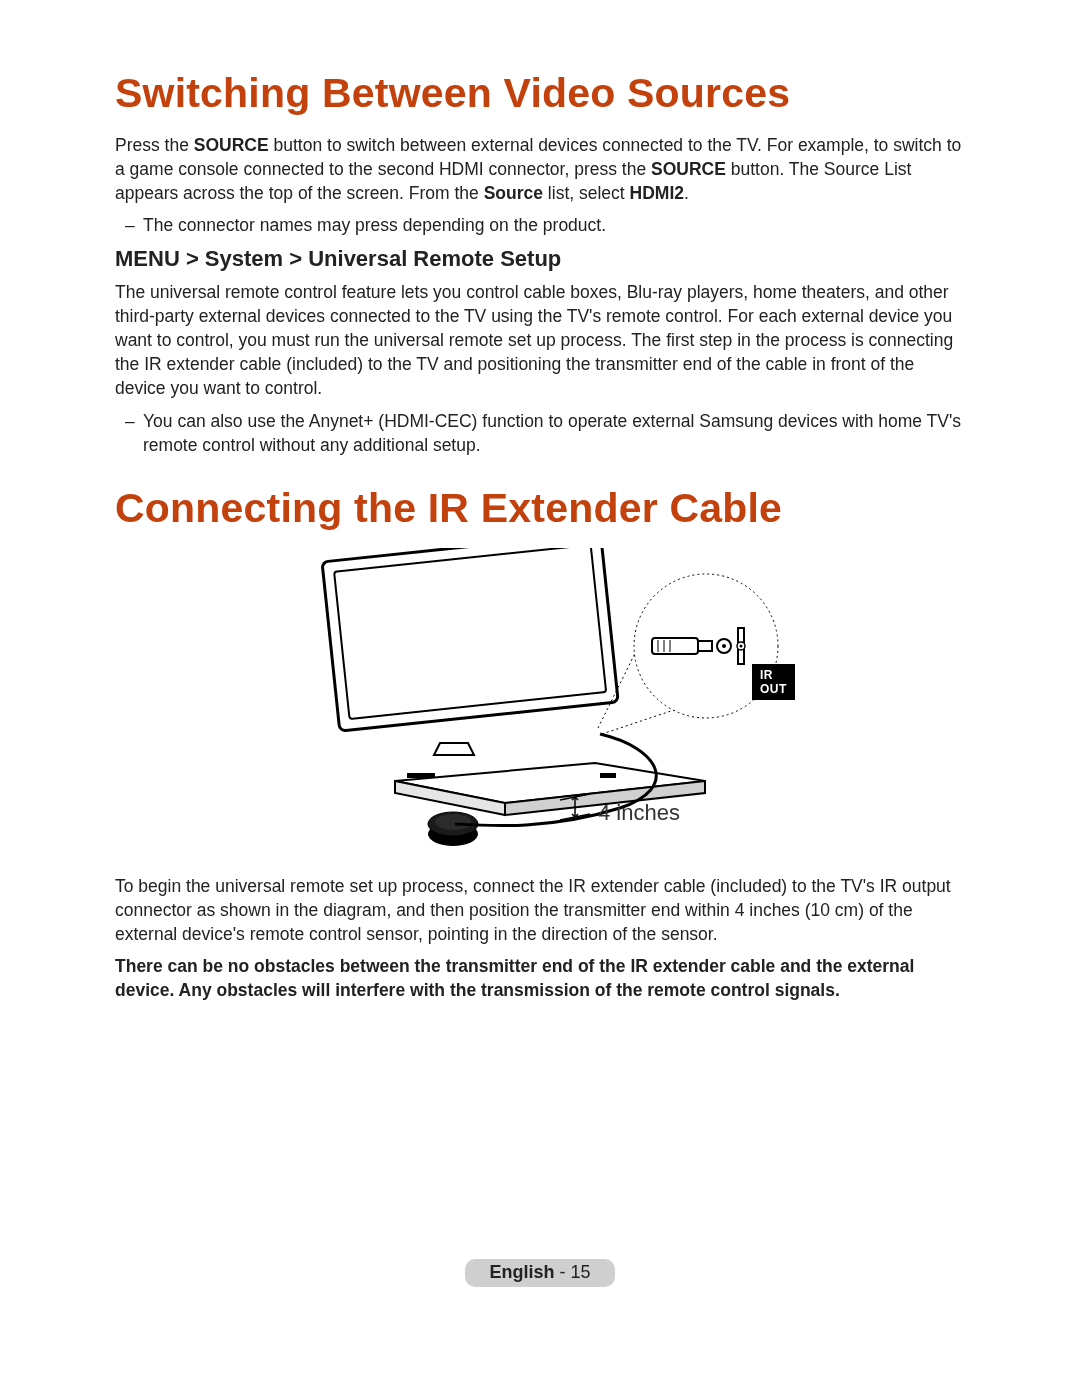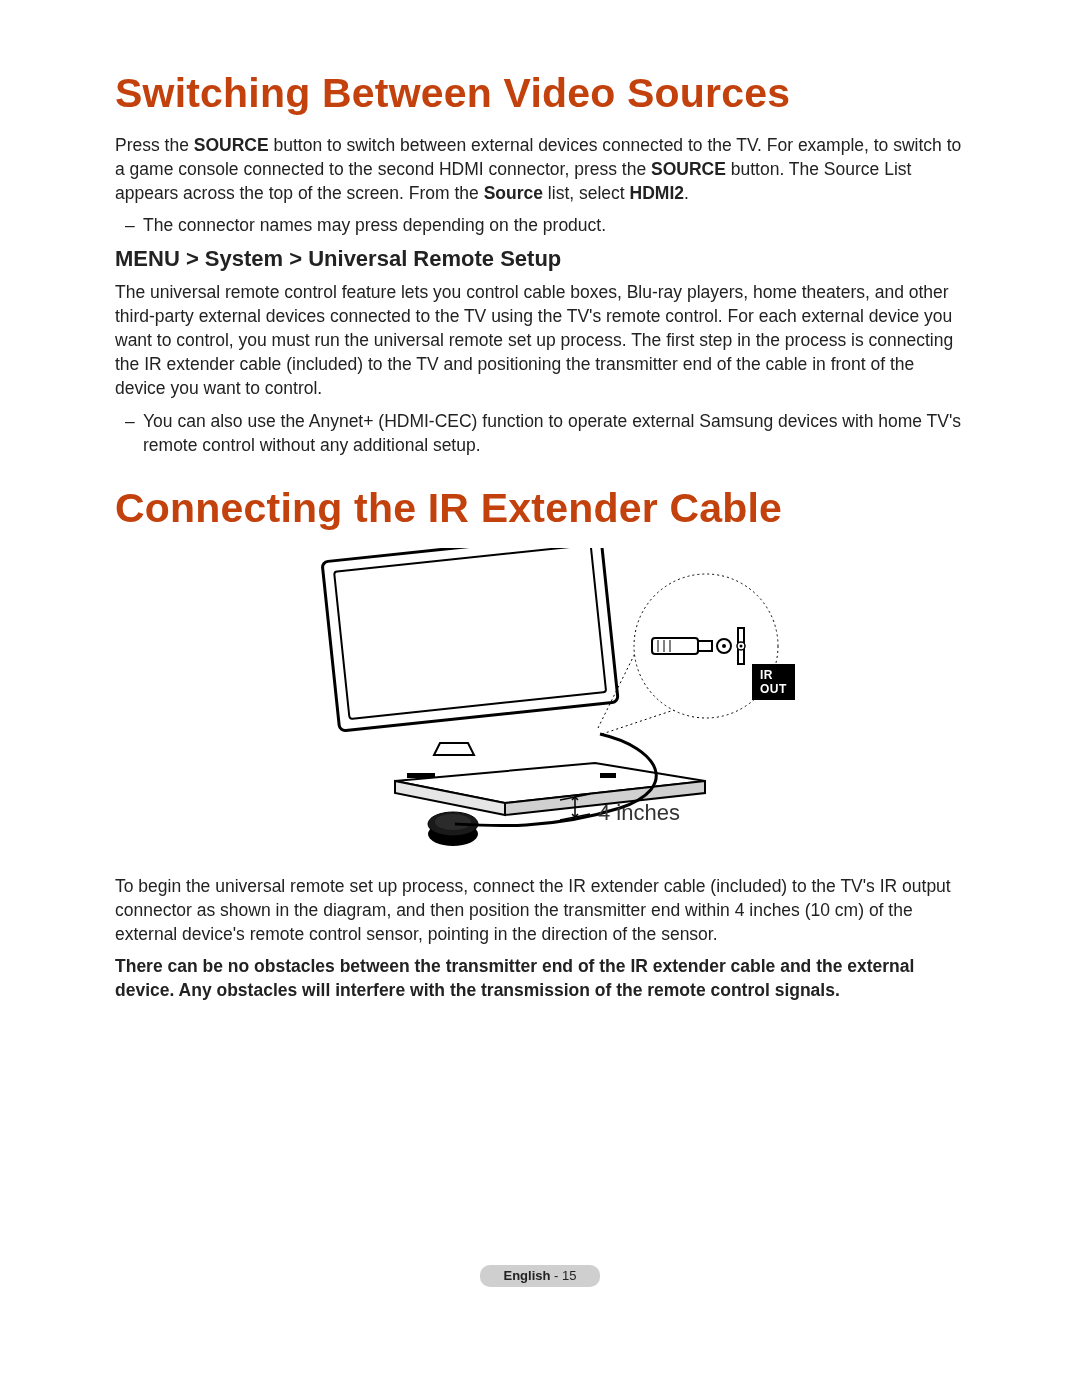--- a/index.html
+++ b/index.html
@@ -54,21 +54,21 @@
     bottom: 110px;
     left: 0;
     width: 100%;
     display: flex;
     justify-content: center;
   }
   .pill {
     background: #cfcfcf;
     border-radius: 10px;
     padding: 3px 24px 4px;
-    font-size: 13px;
+    font-size: 18px;
   }
   .pill .lang { font-weight: 700; }
   .ir-label-box {
     position: absolute;
     background: #000;
     color: #fff;
     font-size: 12px;
     padding: 4px 8px;
     font-weight: 600;
     letter-spacing: 0.5px;

